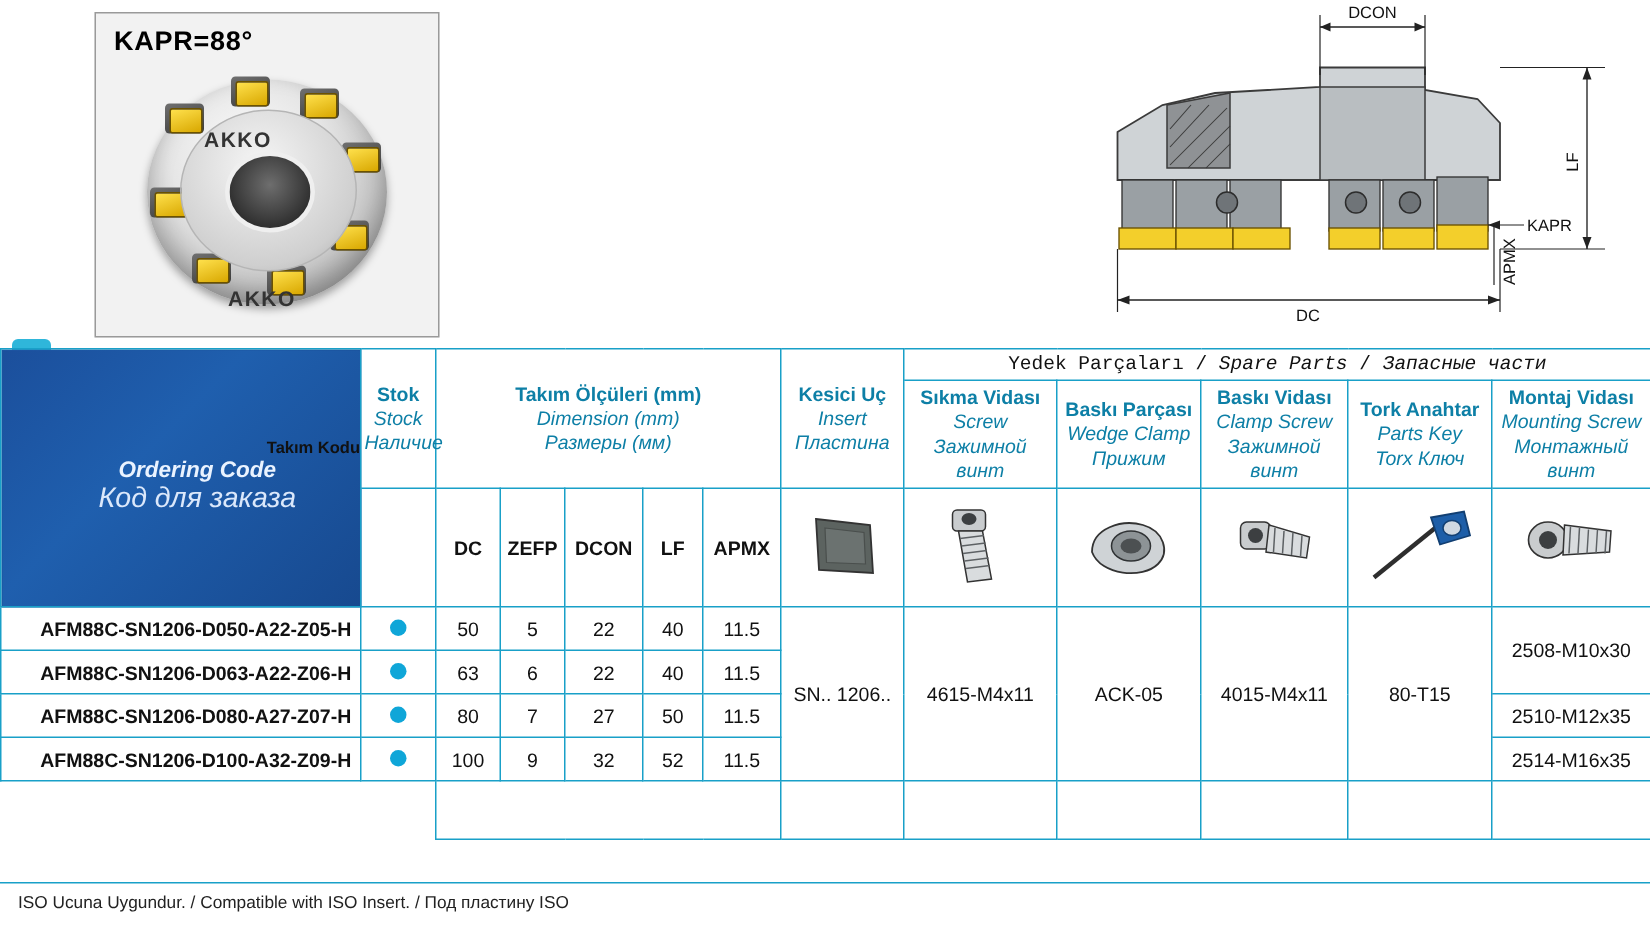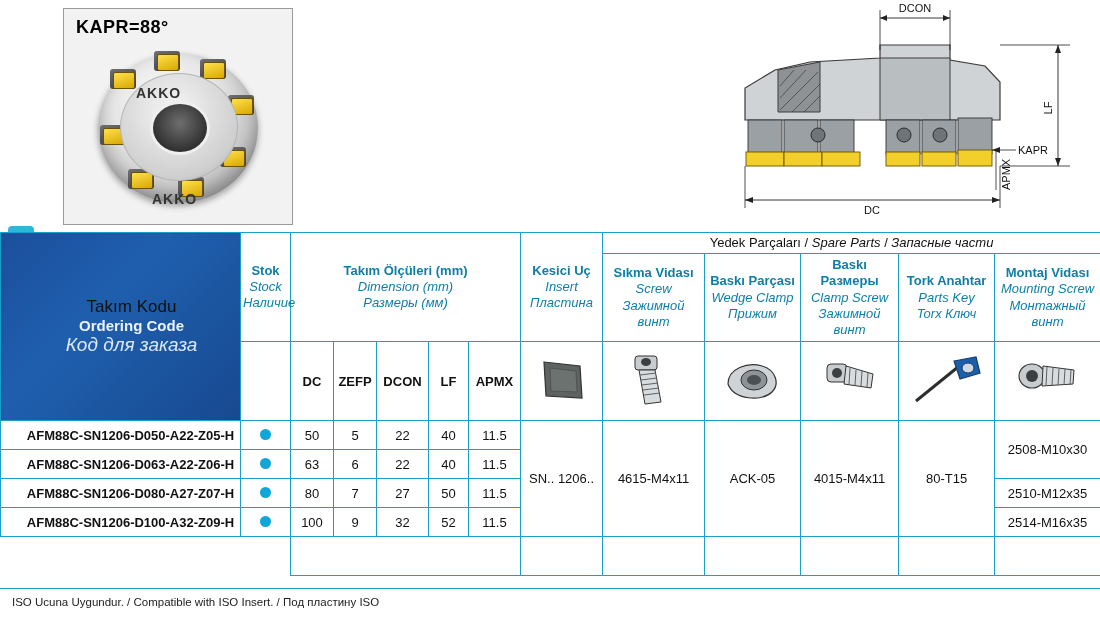--- a/index.html
+++ b/index.html
@@ -137,22 +137,22 @@
   .hdr .l1 { font-weight: bold; color: #0d7fa6; }
   .hdr .l2 { font-style: italic; color: #0d7fa6; }
   .hdr .l3 { font-style: italic; color: #0d7fa6; }
 
   .bluebox {
     background: linear-gradient(135deg, #1b4f9c 0%, #1f5fae 40%, #17498f 100%);
     color: #fff;
     text-align: left;
     padding-left: 22px !important;
   }
-  .bluebox .t1 { font-size: 17px; font-weight: normal; }
-  .bluebox .t2 { font-size: 15px; font-weight: bold; color:#eaf3ff; }
+  .bluebox .t1 { font-size: 11px; font-weight: bold; text-align: right; }
+  .bluebox .t2 { font-size: 15px; font-style: italic; font-weight: bold; color:#eaf3ff; }
   .bluebox .t3 { font-size: 19px; font-style: italic; color:#dbe8fb; }
 
   .code-cell {
     font-size: 14.5px;
     font-weight: bold;
     color: #1b4f9c;
     text-align: left;
     padding-left: 20px !important;
     height: 28px;
   }
@@ -160,20 +160,21 @@
     display: inline-block;
     width: 11px; height: 11px;
     border-radius: 50%;
     background: #0fa6d8;
   }
   .num { font-size: 15px; }
   .spare-title {
     font-size: 12.5px;
     color: #0d7fa6;
     padding: 2px 8px 3px !important;
+    font-family: Liberation Mono, monospace;
   }
   .spare-title i { font-style: italic; }
   .sub-hdr { font-size: 14px; font-weight: bold; color: #0d7fa6; }
   .icon-cell { height: 78px; }
   .val { font-size: 14.5px; font-weight: normal; color: #111; margin-left: 32px; }
 
   .footnote {
     position: absolute;
     left: 12px;
     top: 596px;
@@ -344,21 +345,21 @@
         <div class="l1">Sıkma Vidası</div>
         <div class="l2">Screw</div>
         <div class="l3">Зажимной винт</div>
       </td>
       <td class="hdr">
         <div class="l1">Baskı Parçası</div>
         <div class="l2">Wedge Clamp</div>
         <div class="l3">Прижим</div>
       </td>
       <td class="hdr">
-        <div class="l1">Baskı Размеры</div>
+        <div class="l1">Baskı Vidası</div>
         <div class="l2">Clamp Screw</div>
         <div class="l3">Зажимной винт</div>
       </td>
       <td class="hdr">
         <div class="l1">Tork Anahtar</div>
         <div class="l2">Parts Key</div>
         <div class="l3">Torx Ключ</div>
       </td>
       <td class="hdr">
         <div class="l1">Montaj Vidası</div>

